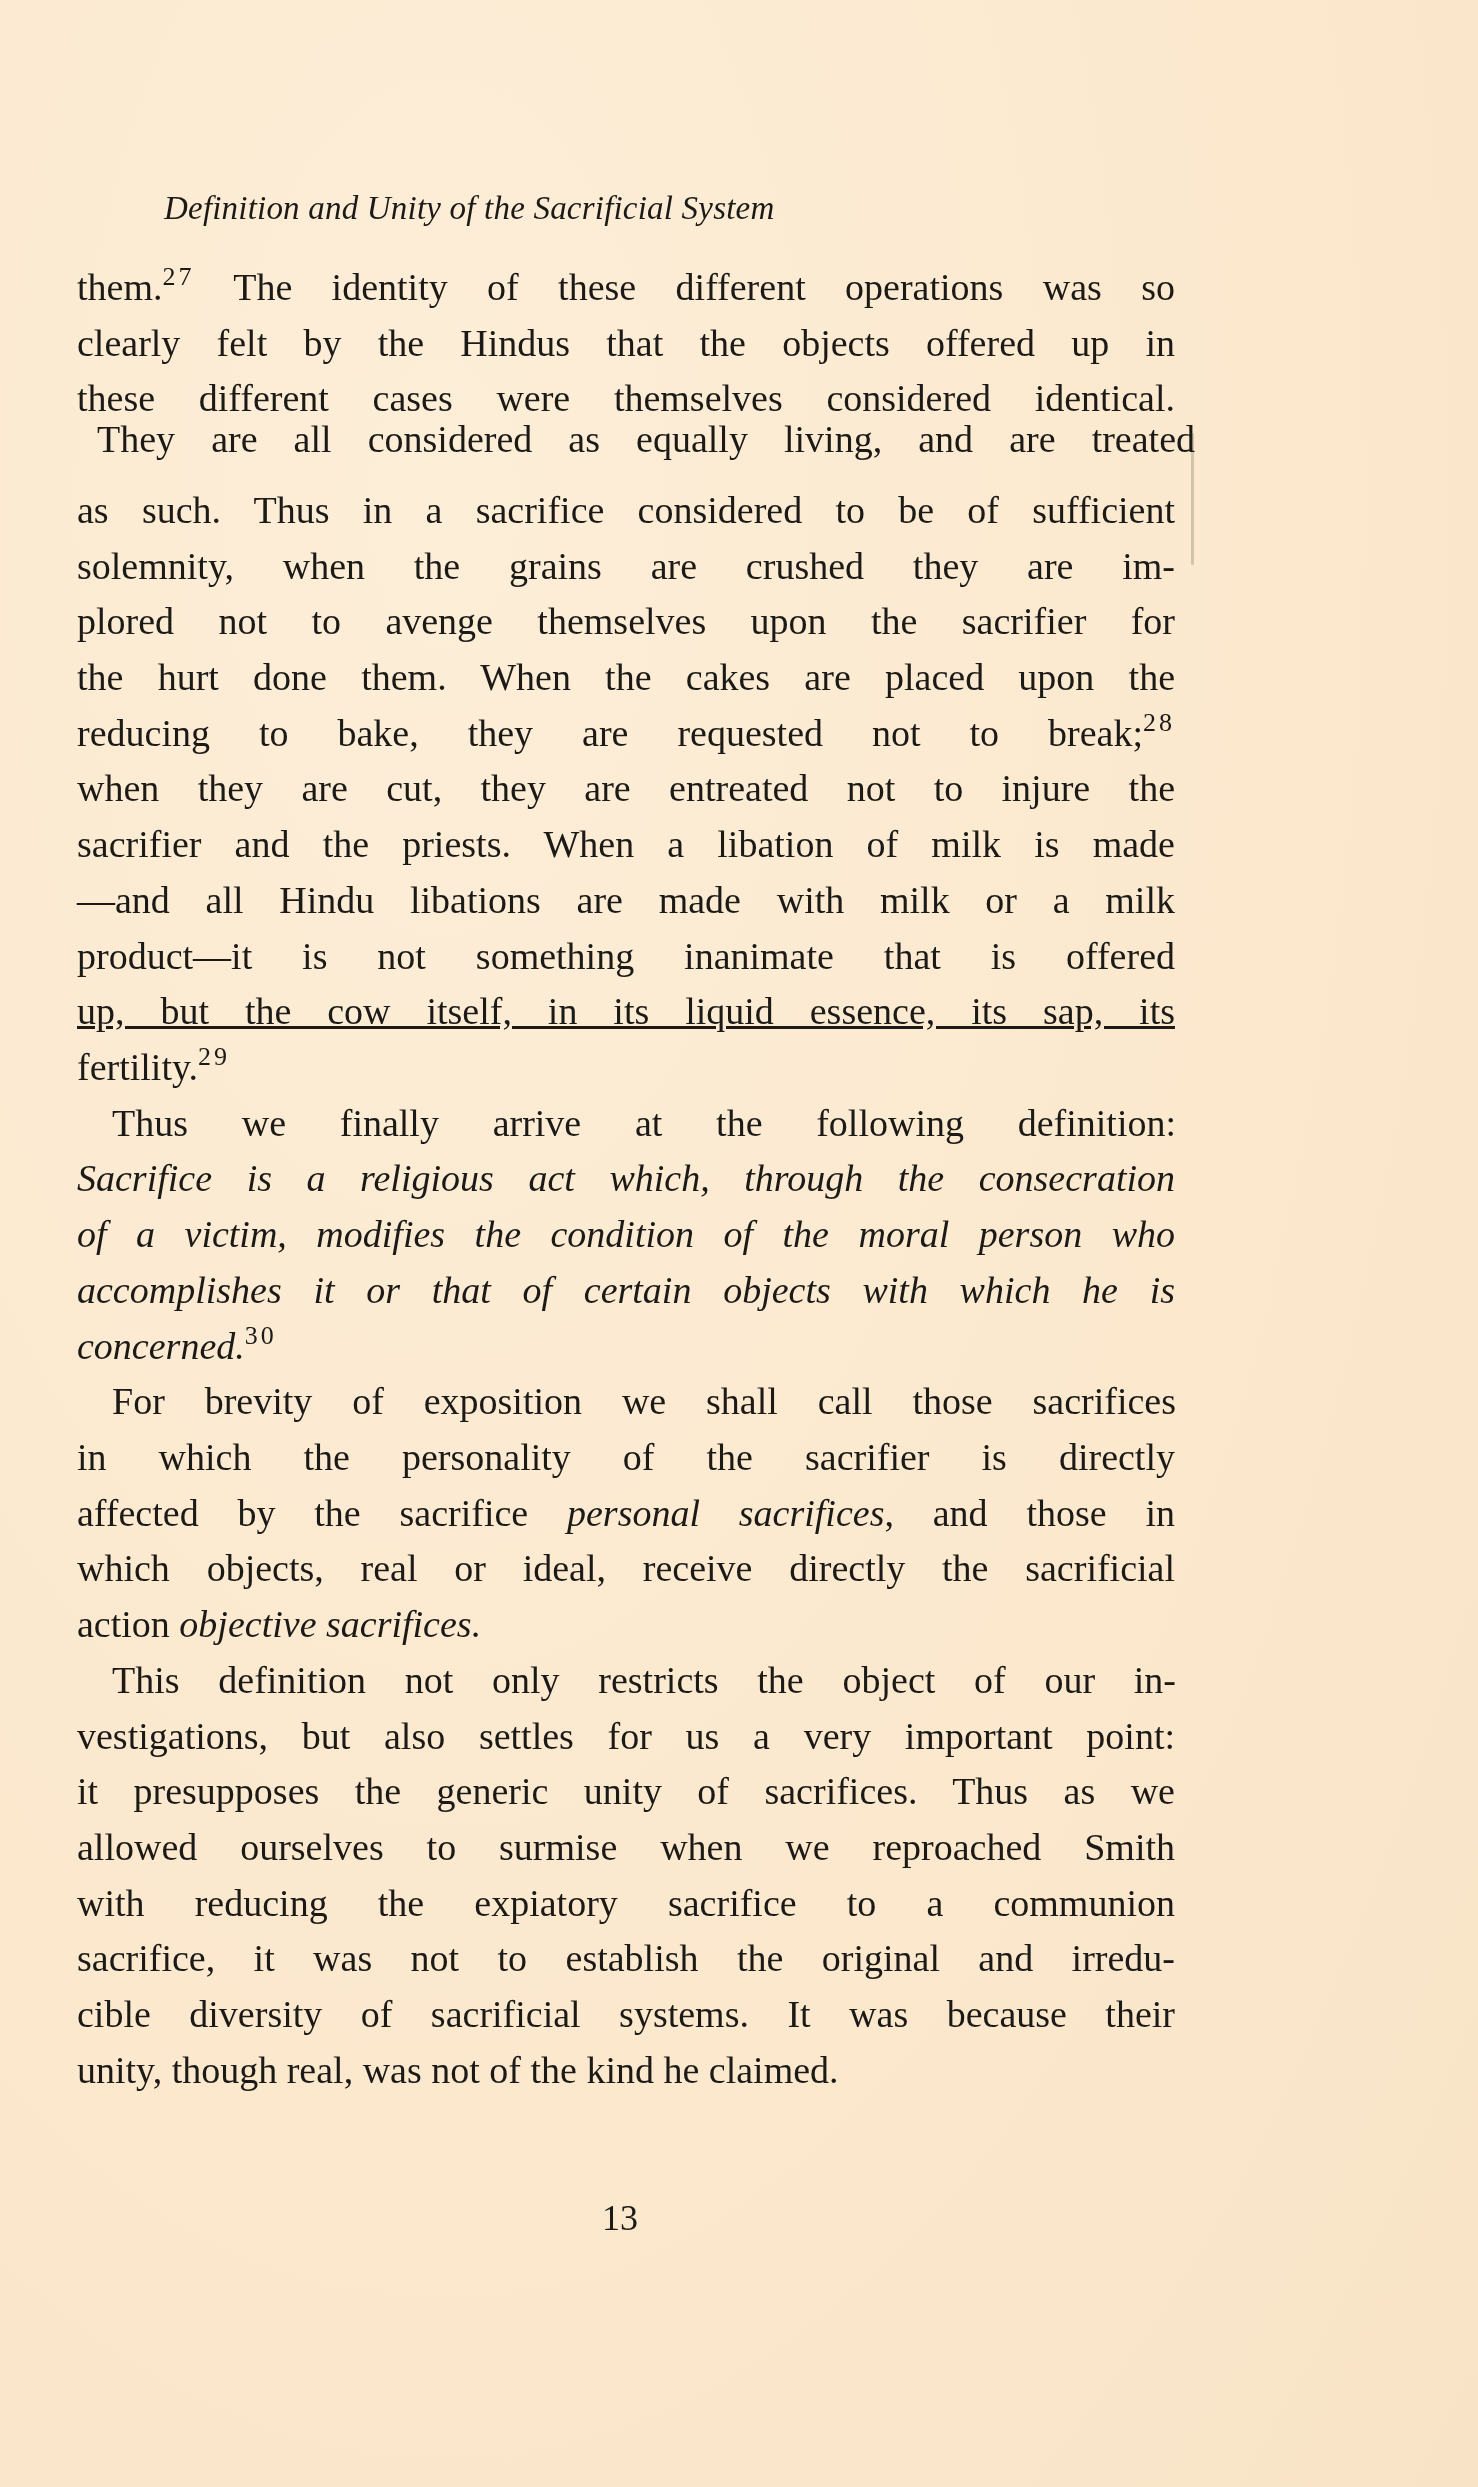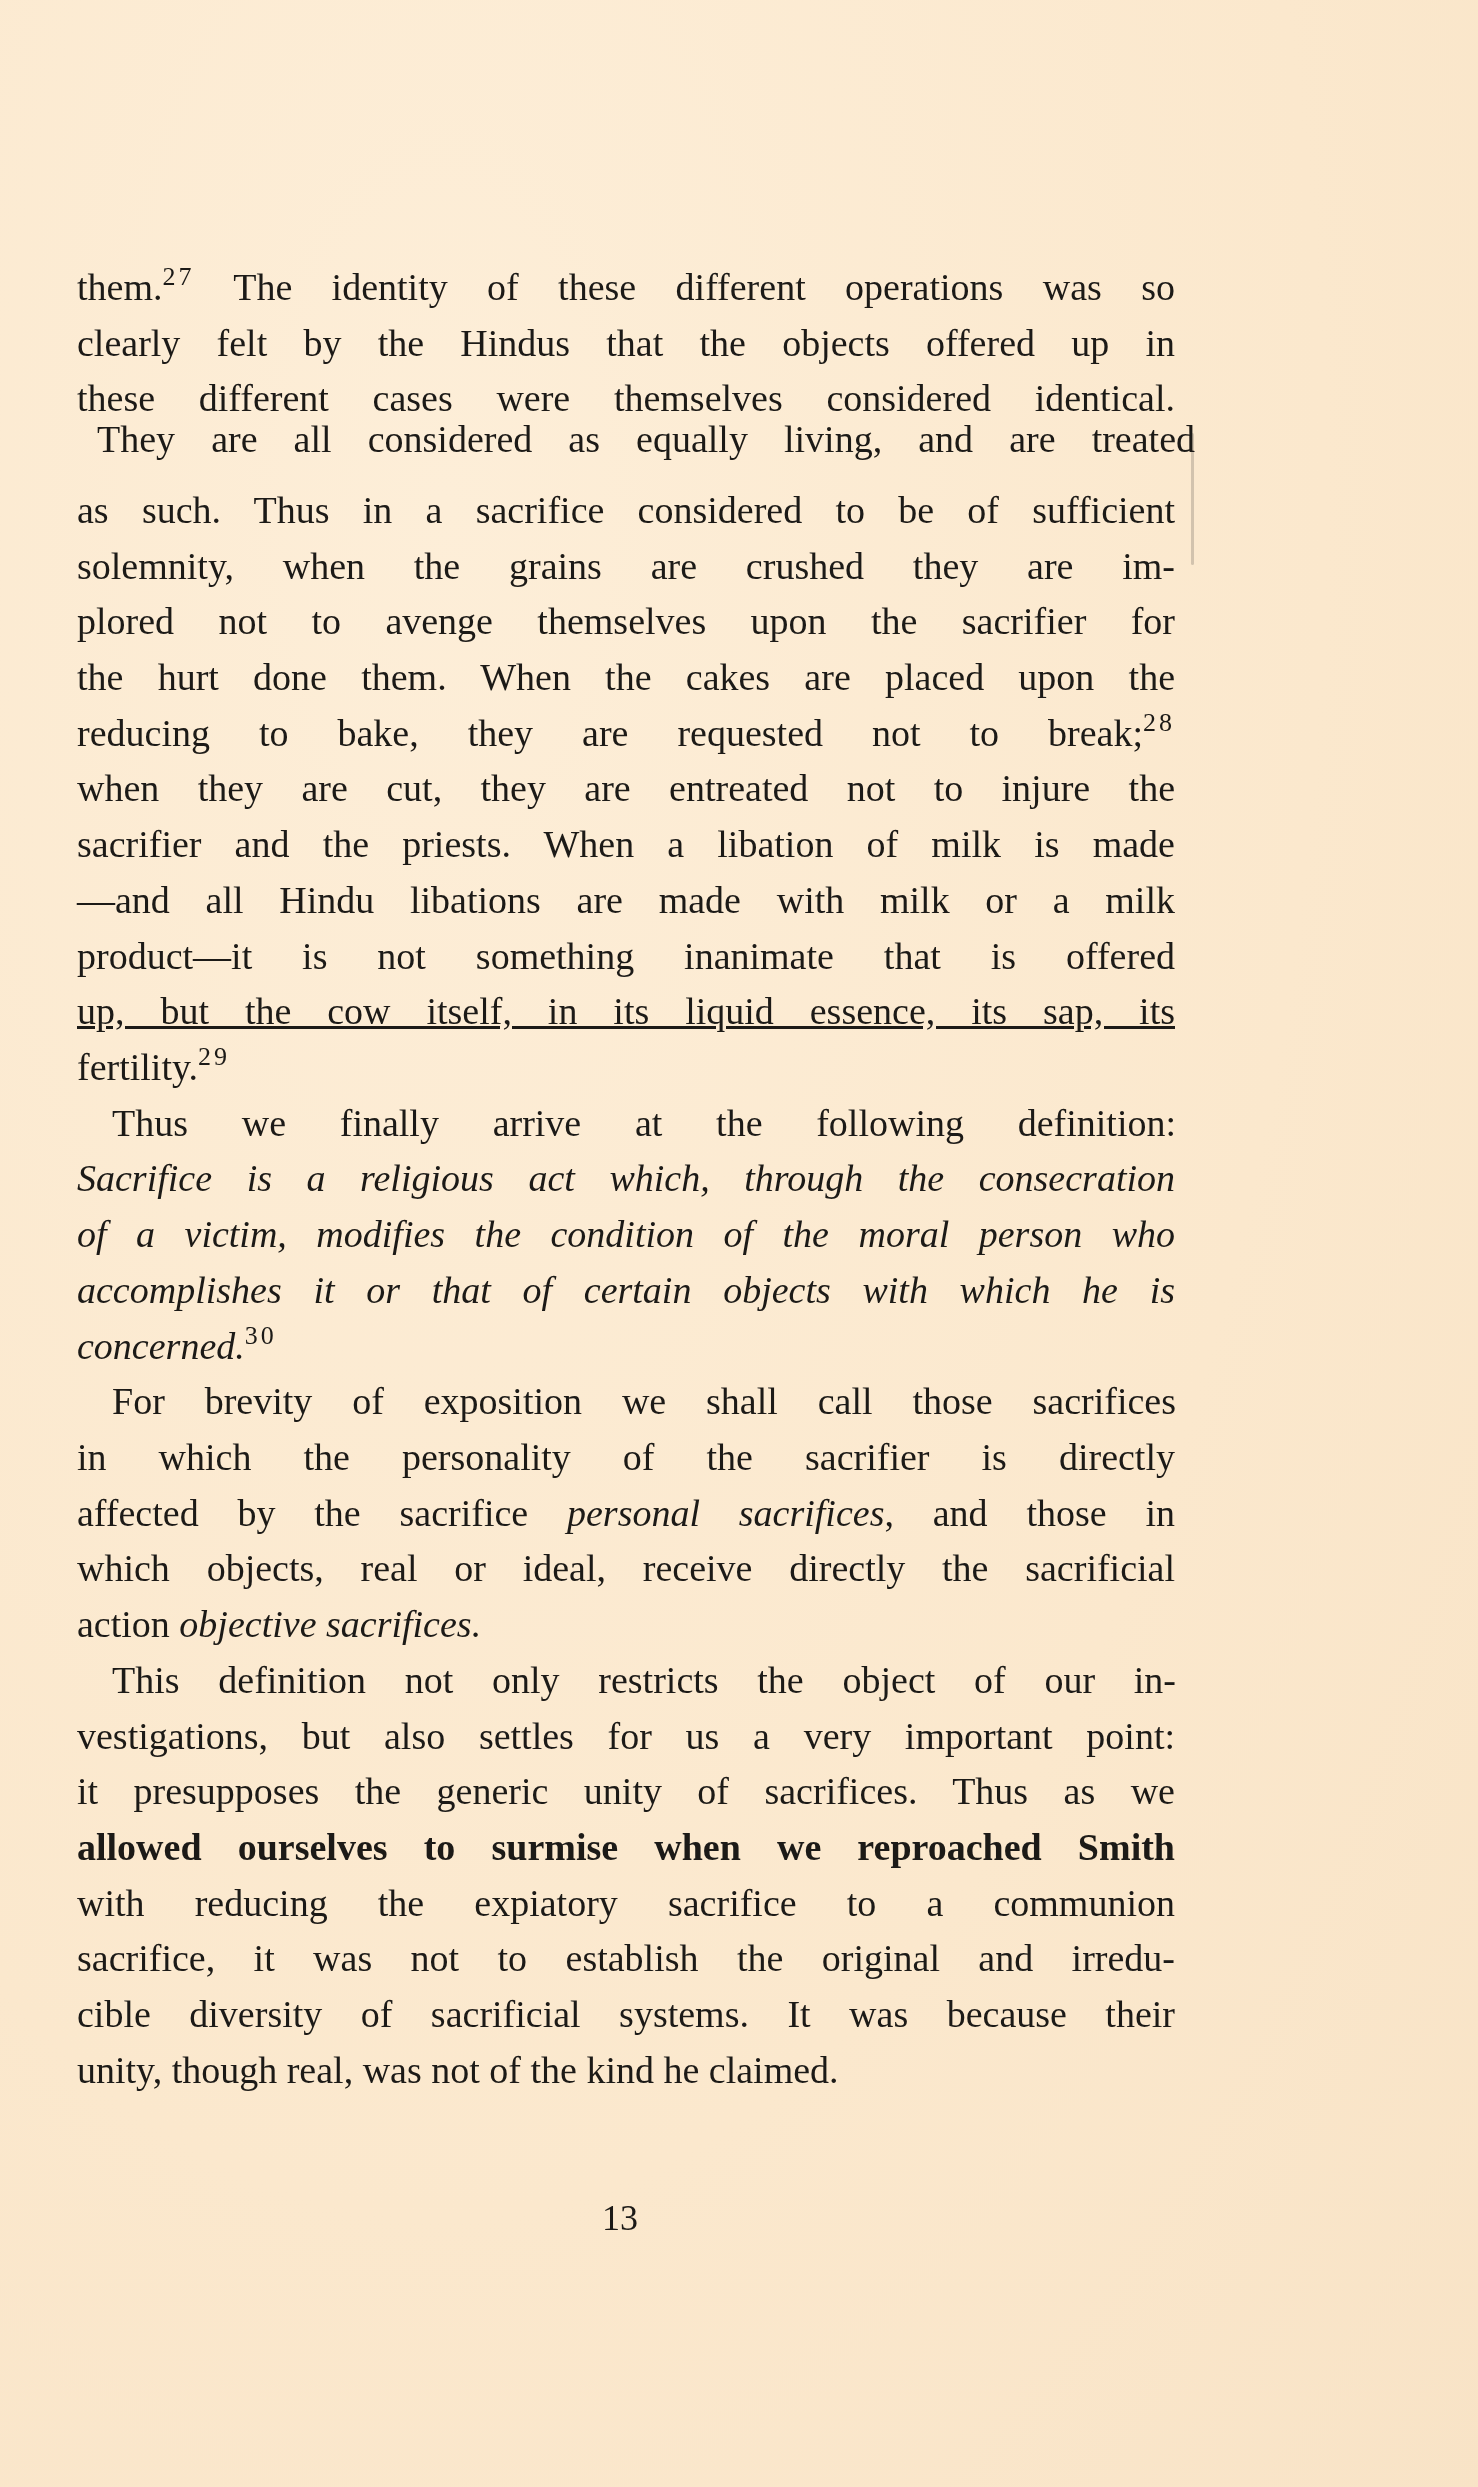--- a/index.html
+++ b/index.html
@@ -79,20 +79,21 @@
       height: 132px;
       background: #b8aa98;
       opacity: 0.6;
       border-radius: 1.5px;
     }
   </style>
 </head>
 <body>
 
 <div class="page">
+  <div class="running-head">Definition and Unity of the Sacrificial System</div>
 
   <div class="margin-mark"></div>
 
   <div class="text-block" id="text-block">
       <div class="line" style="top: 0px;"><span>them.</span><sup class="fn">27</sup><span> The identity of these different operations was so</span></div>
       <div class="line" style="top: 56px;"><span>clearly felt by the Hindus that the objects offered up in</span></div>
       <div class="line" style="top: 111px;"><span>these different cases were themselves considered identical.</span></div>
       <div class="line" style="top: 152px; margin-left: 20px;"><span>They are all considered as equally living, and are treated</span></div>
       <div class="line" style="top: 223px;"><span>as such. Thus in a sacrifice considered to be of sufficient</span></div>
       <div class="line" style="top: 279px;"><span>solemnity, when the grains are crushed they are im-</span></div>
@@ -111,21 +112,21 @@
       <div class="line" style="top: 1003px;"><span class="it">accomplishes it or that of certain objects with which he is</span></div>
       <div class="line last" style="top: 1059px;"><span class="it">concerned.</span><sup class="fn">30</sup></div>
       <div class="line indent" style="top: 1114px;"><span>For brevity of exposition we shall call those sacrifices</span></div>
       <div class="line" style="top: 1170px;"><span>in which the personality of the sacrifier is directly</span></div>
       <div class="line" style="top: 1226px;"><span>affected by the sacrifice </span><span class="it">personal sacrifices</span><span>, and those in</span></div>
       <div class="line" style="top: 1281px;"><span>which objects, real or ideal, receive directly the sacrificial</span></div>
       <div class="line last" style="top: 1337px;"><span>action </span><span class="it">objective sacrifices.</span></div>
       <div class="line indent" style="top: 1393px;"><span>This definition not only restricts the object of our in-</span></div>
       <div class="line" style="top: 1449px;"><span>vestigations, but also settles for us a very important point:</span></div>
       <div class="line" style="top: 1504px;"><span>it presupposes the generic unity of sacrifices. Thus as we</span></div>
-      <div class="line" style="top: 1560px; font-weight: bold;"><span>allowed ourselves to surmise when we reproached Smith</span></div>
+      <div class="line" style="top: 1560px;"><span>allowed ourselves to surmise when we reproached Smith</span></div>
       <div class="line" style="top: 1616px;"><span>with reducing the expiatory sacrifice to a communion</span></div>
       <div class="line" style="top: 1671px;"><span>sacrifice, it was not to establish the original and irredu-</span></div>
       <div class="line" style="top: 1727px;"><span>cible diversity of sacrificial systems. It was because their</span></div>
       <div class="line last" style="top: 1783px;"><span>unity, though real, was not of the kind he claimed.</span></div>
     </div>
 
   <div class="folio">13</div>
 </div>
 
 

